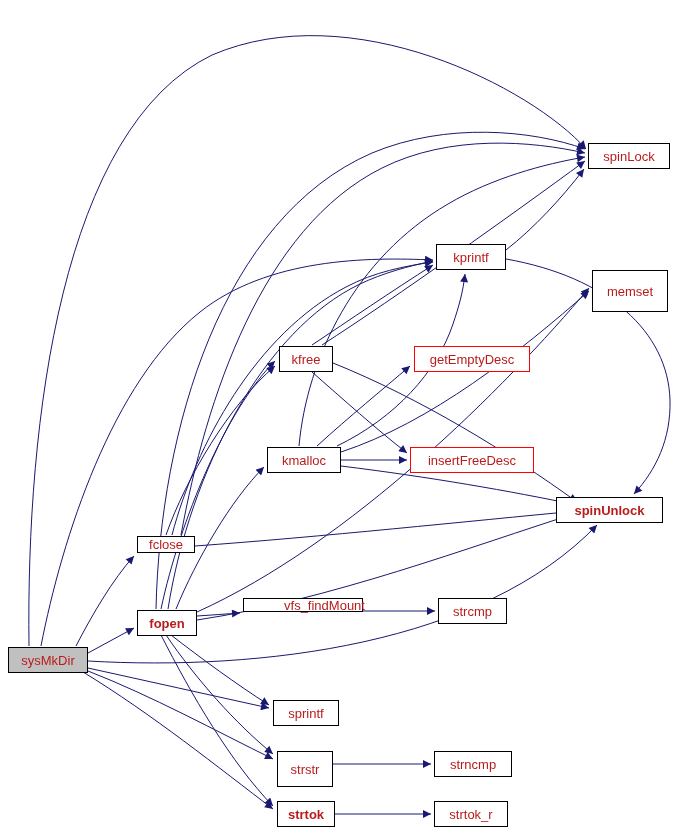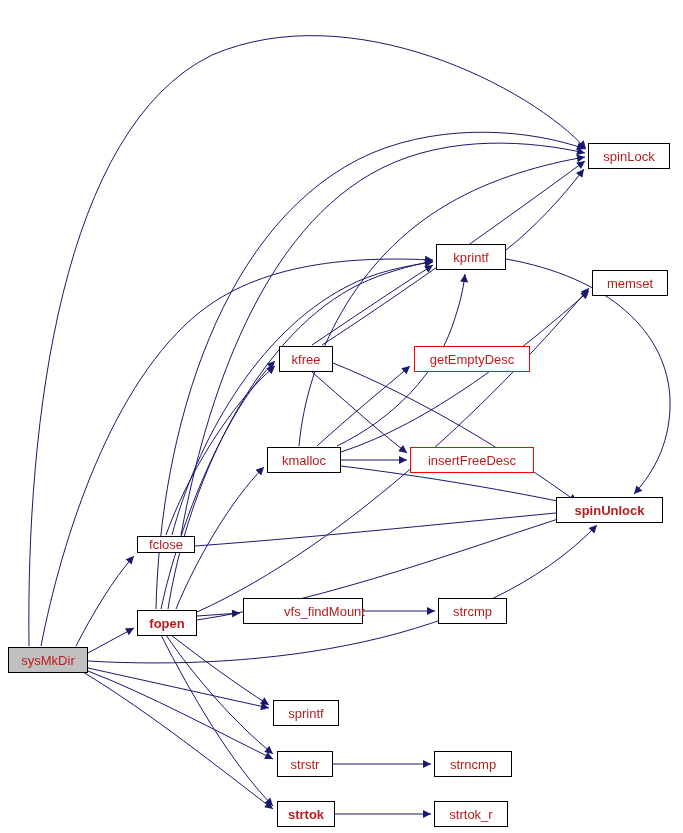--- a/index.html
+++ b/index.html
@@ -76,27 +76,27 @@
         <path d="M333,764 C366,764 398,764 431,764" class="edge" stroke="#191970" marker-end="url(#arrow)"></path>
         <path d="M335,814 C367,814 399,814 431,814" class="edge" stroke="#191970" marker-end="url(#arrow)"></path>
       </g>
   </svg>
   <div class="node-layer">
       <div class="node root" style="left: 8px; top: 647px; width: 80px; height: 26px; border-color: rgb(0, 0, 0); background: rgb(192, 192, 192);">sysMkDir</div>
       <div class="node normal" style="left: 137px; top: 536px; width: 58px; height: 17px; border-color: rgb(0, 0, 0); text-align: center;">fclose</div>
       <div class="node normal" style="left: 137px; top: 610px; width: 60px; height: 26px; border-color: rgb(0, 0, 0); font-weight: bold;">fopen</div>
       <div class="node normal" style="left: 279px; top: 346px; width: 54px; height: 26px; border-color: rgb(0, 0, 0);">kfree</div>
       <div class="node normal" style="left: 267px; top: 447px; width: 74px; height: 26px; border-color: rgb(0, 0, 0);">kmalloc</div>
-      <div class="node normal" style="left: 243px; top: 598px; width: 120px; height: 26px; border-color: rgb(0, 0, 0); padding-left: 43px;">vfs_findMount</div>
+      <div class="node normal" style="left: 243px; top: 598px; width: 120px; height: 14px; border-color: rgb(0, 0, 0); padding-left: 43px;">vfs_findMount</div>
       <div class="node normal" style="left: 273px; top: 700px; width: 66px; height: 26px; border-color: rgb(0, 0, 0);">sprintf</div>
-      <div class="node normal" style="left: 277px; top: 751px; width: 56px; height: 26px; border-color: rgb(0, 0, 0);">strstr</div>
+      <div class="node normal" style="left: 277px; top: 751px; width: 56px; height: 36px; border-color: rgb(0, 0, 0);">strstr</div>
       <div class="node normal" style="left: 277px; top: 801px; width: 58px; height: 26px; border-color: rgb(0, 0, 0); font-weight: bold;">strtok</div>
       <div class="node normal" style="left: 436px; top: 244px; width: 70px; height: 26px; border-color: rgb(0, 0, 0);">kprintf</div>
       <div class="node truncated" style="left: 410px; top: 447px; width: 124px; height: 26px; border-color: rgb(255, 0, 0);">insertFreeDesc</div>
       <div class="node truncated" style="left: 414px; top: 346px; width: 116px; height: 26px; border-color: rgb(255, 0, 0);">getEmptyDesc</div>
       <div class="node normal" style="left: 438px; top: 598px; width: 69px; height: 26px; border-color: rgb(0, 0, 0);">strcmp</div>
       <div class="node normal" style="left: 434px; top: 751px; width: 78px; height: 26px; border-color: rgb(0, 0, 0);">strncmp</div>
       <div class="node normal" style="left: 434px; top: 801px; width: 74px; height: 26px; border-color: rgb(0, 0, 0);">strtok_r</div>
       <div class="node normal" style="left: 588px; top: 143px; width: 82px; height: 26px; border-color: rgb(0, 0, 0);">spinLock</div>
-      <div class="node normal" style="left: 592px; top: 270px; width: 76px; height: 26px; border-color: rgb(0, 0, 0);">memset</div>
+      <div class="node normal" style="left: 592px; top: 270px; width: 76px; height: 42px; border-color: rgb(0, 0, 0);">memset</div>
       <div class="node normal" style="left: 556px; top: 497px; width: 107px; height: 26px; border-color: rgb(0, 0, 0); font-weight: bold;">spinUnlock</div>
     </div>
 </div>
 
 </body></html>

